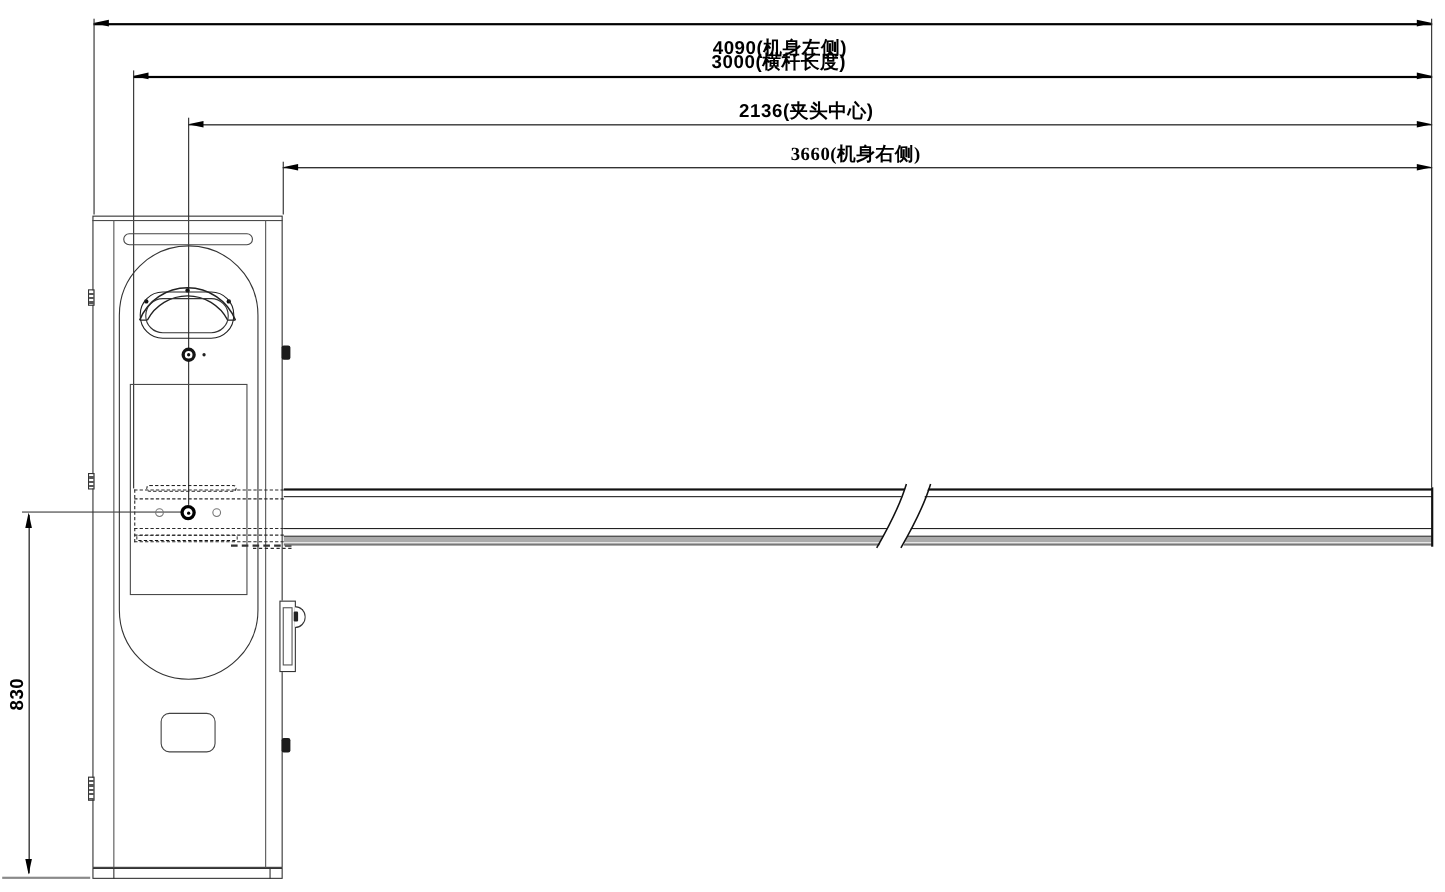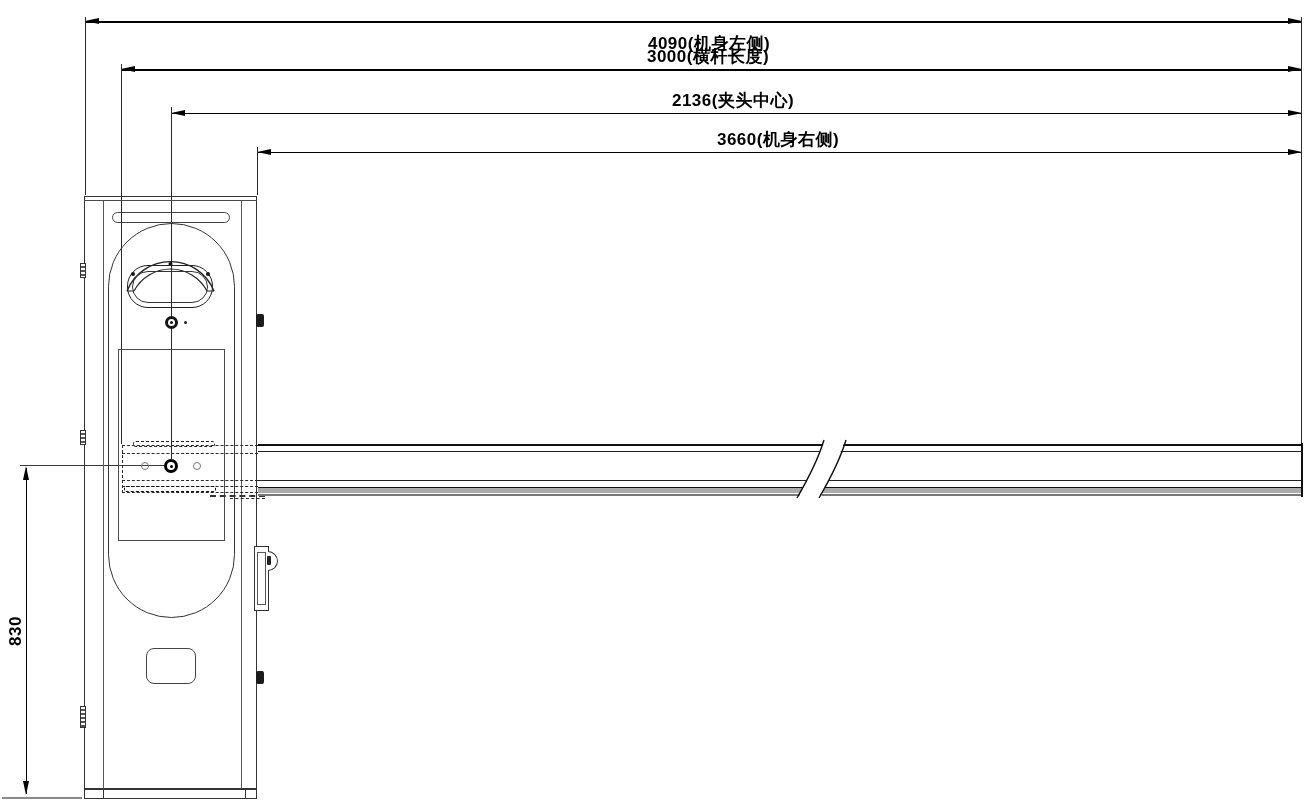--- a/index.html
+++ b/index.html
@@ -22,21 +22,21 @@
   svg{position:absolute;overflow:visible;}
 </style>
 </head>
 <body>
 
 <div id="canvas">
 
   <div class="dimtext" style="left:599px;top:1px;width:220px;margin-top:34px;">4090(机身左侧)</div>
   <div class="dimtext" style="left:598px;top:48px;width:220px;">3000(横杆长度)</div>
   <div class="dimtext" style="left:623px;top:92px;width:220px;">2136(夹头中心)</div>
-  <div class="dimtext" style="left:668px;top:131px;width:220px;">3660(机身右侧)</div>
+  <div class="dimtext" style="left:668px;top:131px;width:220px;font-family:Liberation Serif, serif;">3660(机身右侧)</div>
   <div class="dimtext" style="left:-10px;top:622px;width:52px;height:18px;transform:rotate(-90deg);">830</div>
 
   <div class="hline" style="left:85px;top:21px;width:1217px;"></div>
   <div class="hline" style="left:121px;top:69px;width:1181px;"></div>
   <div class="hline" style="left:171px;top:112.5px;width:1131px;"></div>
   <div class="hline" style="left:257px;top:151.5px;width:1045px;"></div>
   <div class="vline" style="left:25.5px;top:468px;height:326px;width:1.5px;background:#000;"></div>
 
   <div class="arr arr-l" style="left:85px;top:18px;"></div>
   <div class="arr arr-r" style="left:1288px;top:18px;"></div>

